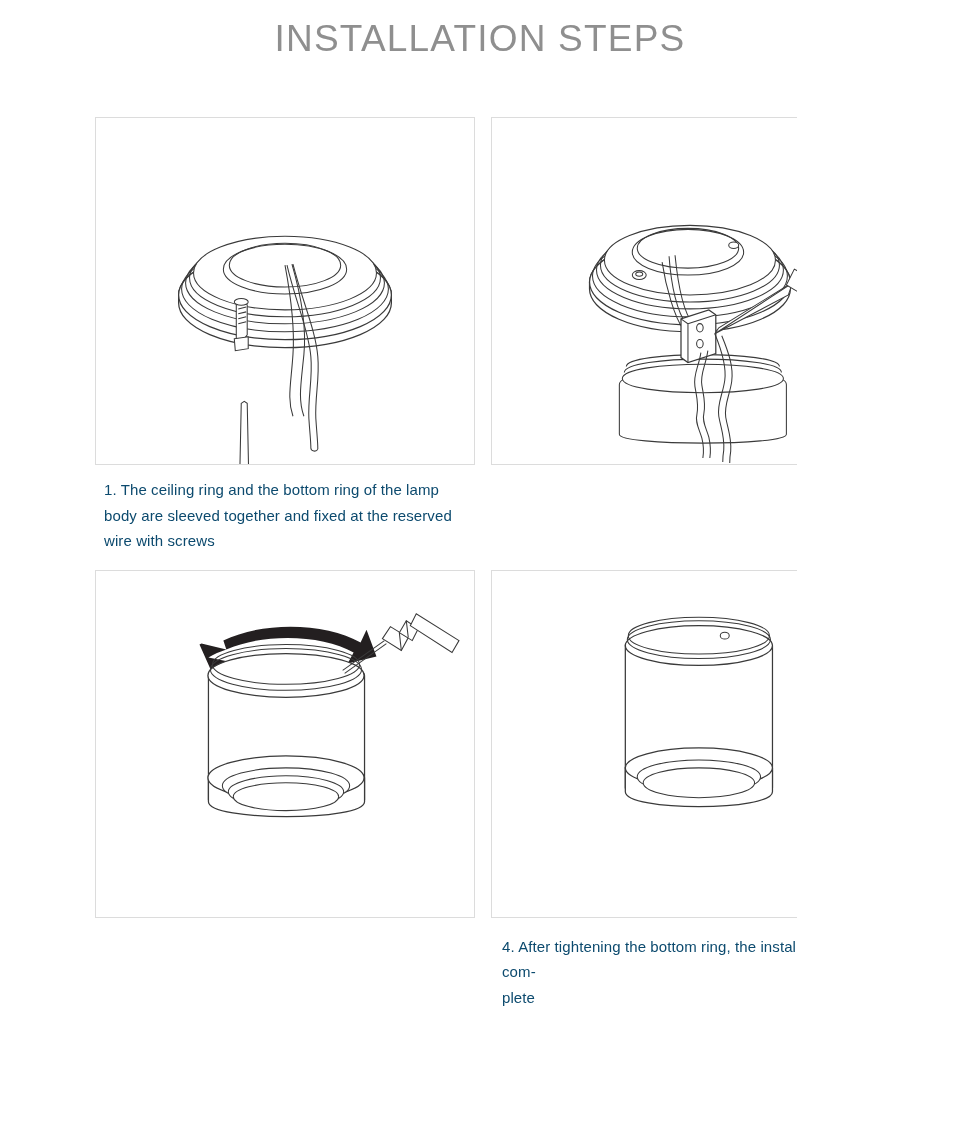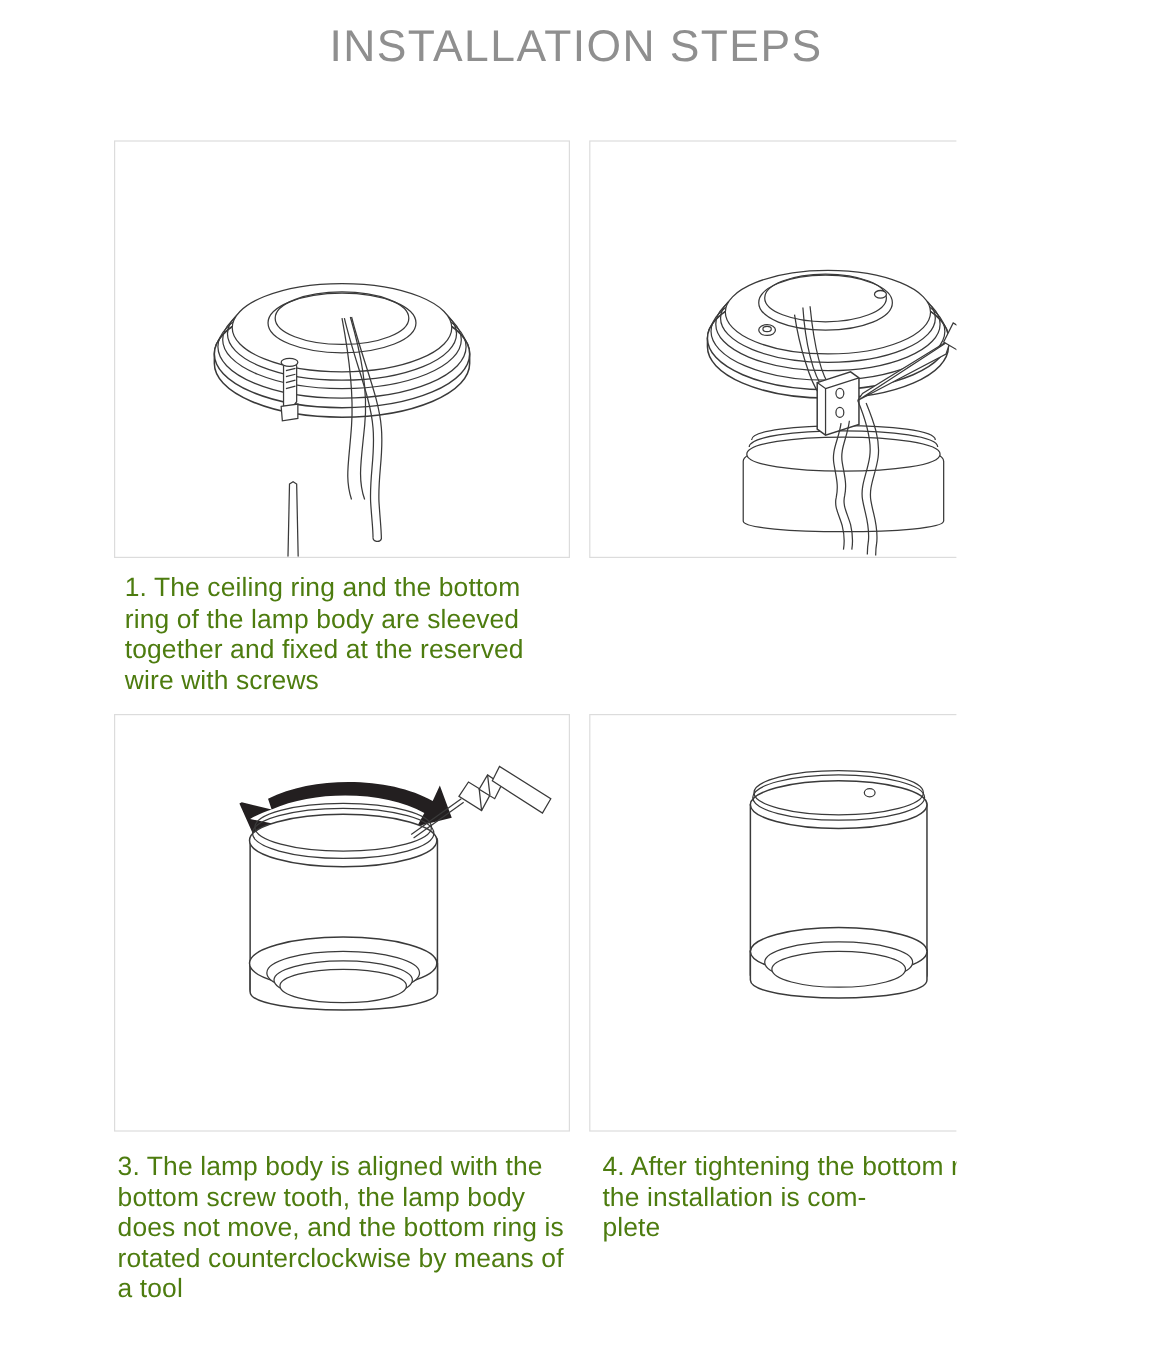--- a/index.html
+++ b/index.html
@@ -53,23 +53,23 @@
     box-sizing: border-box;
     overflow: hidden;
   }
   .panel svg {
     display: block;
     width: 100%;
     height: 100%;
   }
   .caption {
     margin-top: 12px;
-    font-size: 22px;
+    font-size: 15px;
     line-height: 25.5px;
-    color: #4d7c0f;
+    color: #0c4a6e;
     font-family: "Liberation Sans", sans-serif;
     font-weight: 400;
     letter-spacing: 0.1px;
     padding-right: 4px;
     white-space: pre-line;
   }
   .cell-1 .caption { padding-left: 9px; }
   .cell-2 .caption { padding-left: 11px; margin-top: 16px; }
   .cell-3 .caption { padding-left: 3px; margin-top: 16px; }
   .cell-4 .caption { padding-left: 11px; margin-top: 16px; }
@@ -202,21 +202,20 @@
           <g>
             <path class="ln2" d="M 248 100 L 290 70"></path>
             <path class="ln2" d="M 250 103 L 292 73"></path>
             <path class="lnf2" d="M 288 68 L 296 56 L 314 67 L 307 80 Z"></path>
             <path class="lnf2" d="M 305 62 L 312 50 L 324 58 L 318 70 Z"></path>
             <path class="lnf2" d="M 316 55 L 322 43 L 365 70 L 358 82 Z"></path>
             <path class="ln2" d="M 314 67 L 312 50 M 307 80 L 305 62"></path>
           </g>
         </svg>
       </div>
-      <div class="caption">3. The lamp body is aligned with the bottom screw tooth, the lamp body does not move, and the bottom ring is rotated counterclockwise by means of a tool</div>
     </div>
 
     <div class="cell cell-4 row2">
       <div class="panel">
         <svg viewBox="0 0 380 348" xmlns="http://www.w3.org/2000/svg">
           <g>
             <path class="lnf" d="M 134 75 C 134 57 282 57 282 75 L 282 218 C 282 238 134 238 134 218 Z"></path>
             <ellipse class="lnf" cx="208" cy="75" rx="74" ry="20"></ellipse>
             <ellipse class="ln2" cx="208" cy="69" rx="72" ry="19"></ellipse>
             <ellipse class="ln2" cx="208" cy="65" rx="71" ry="18.5"></ellipse>

